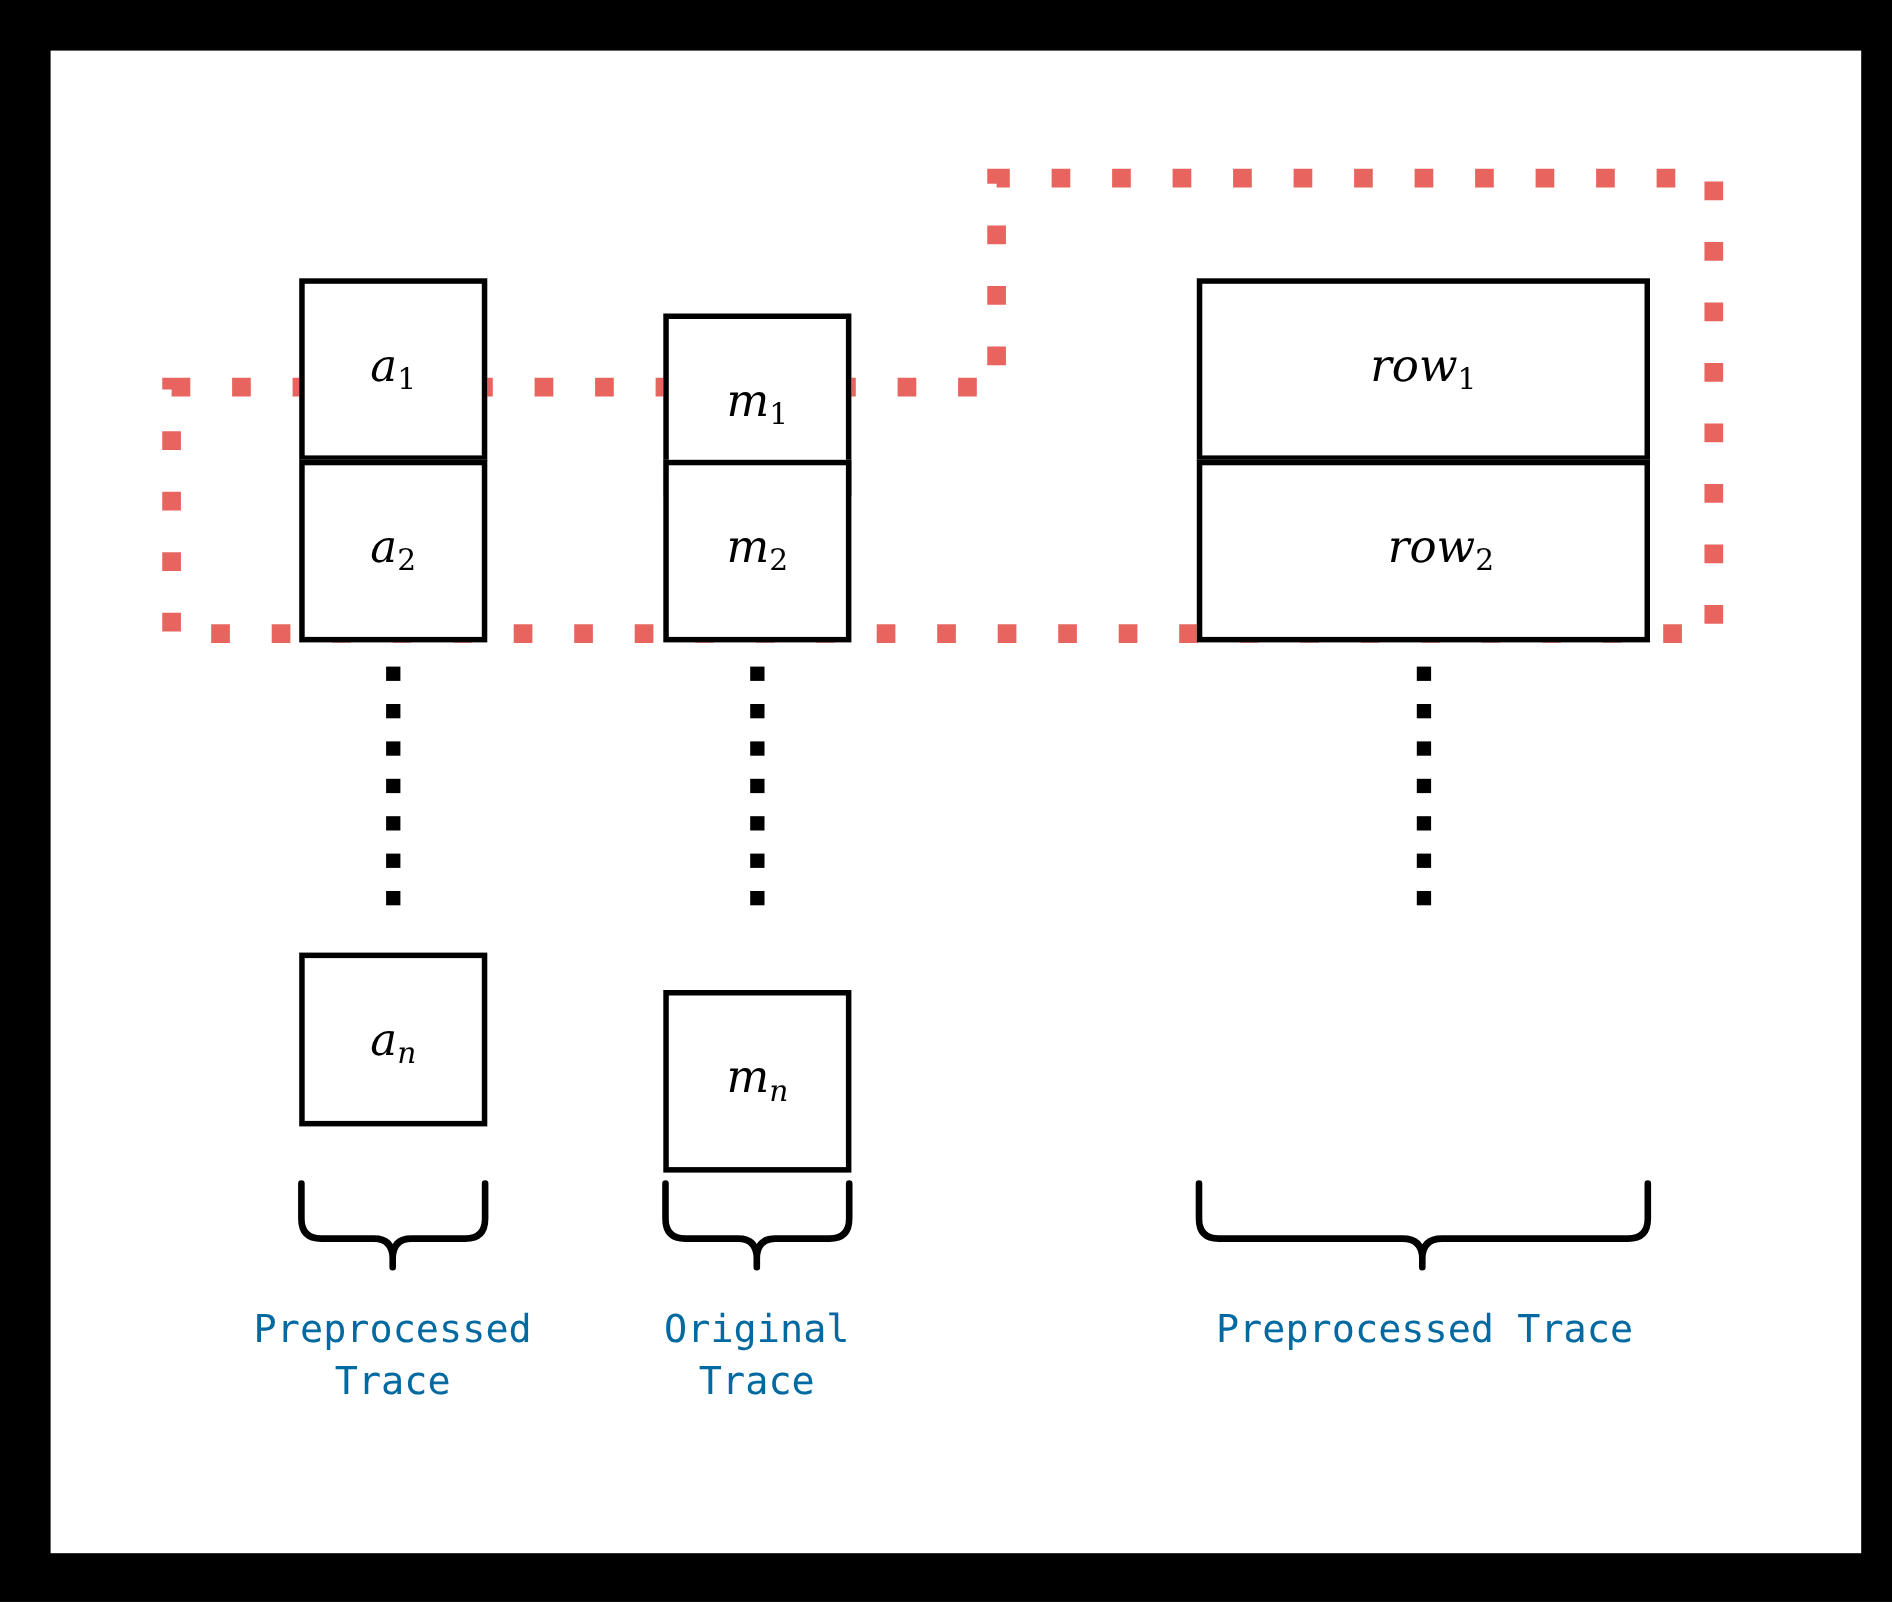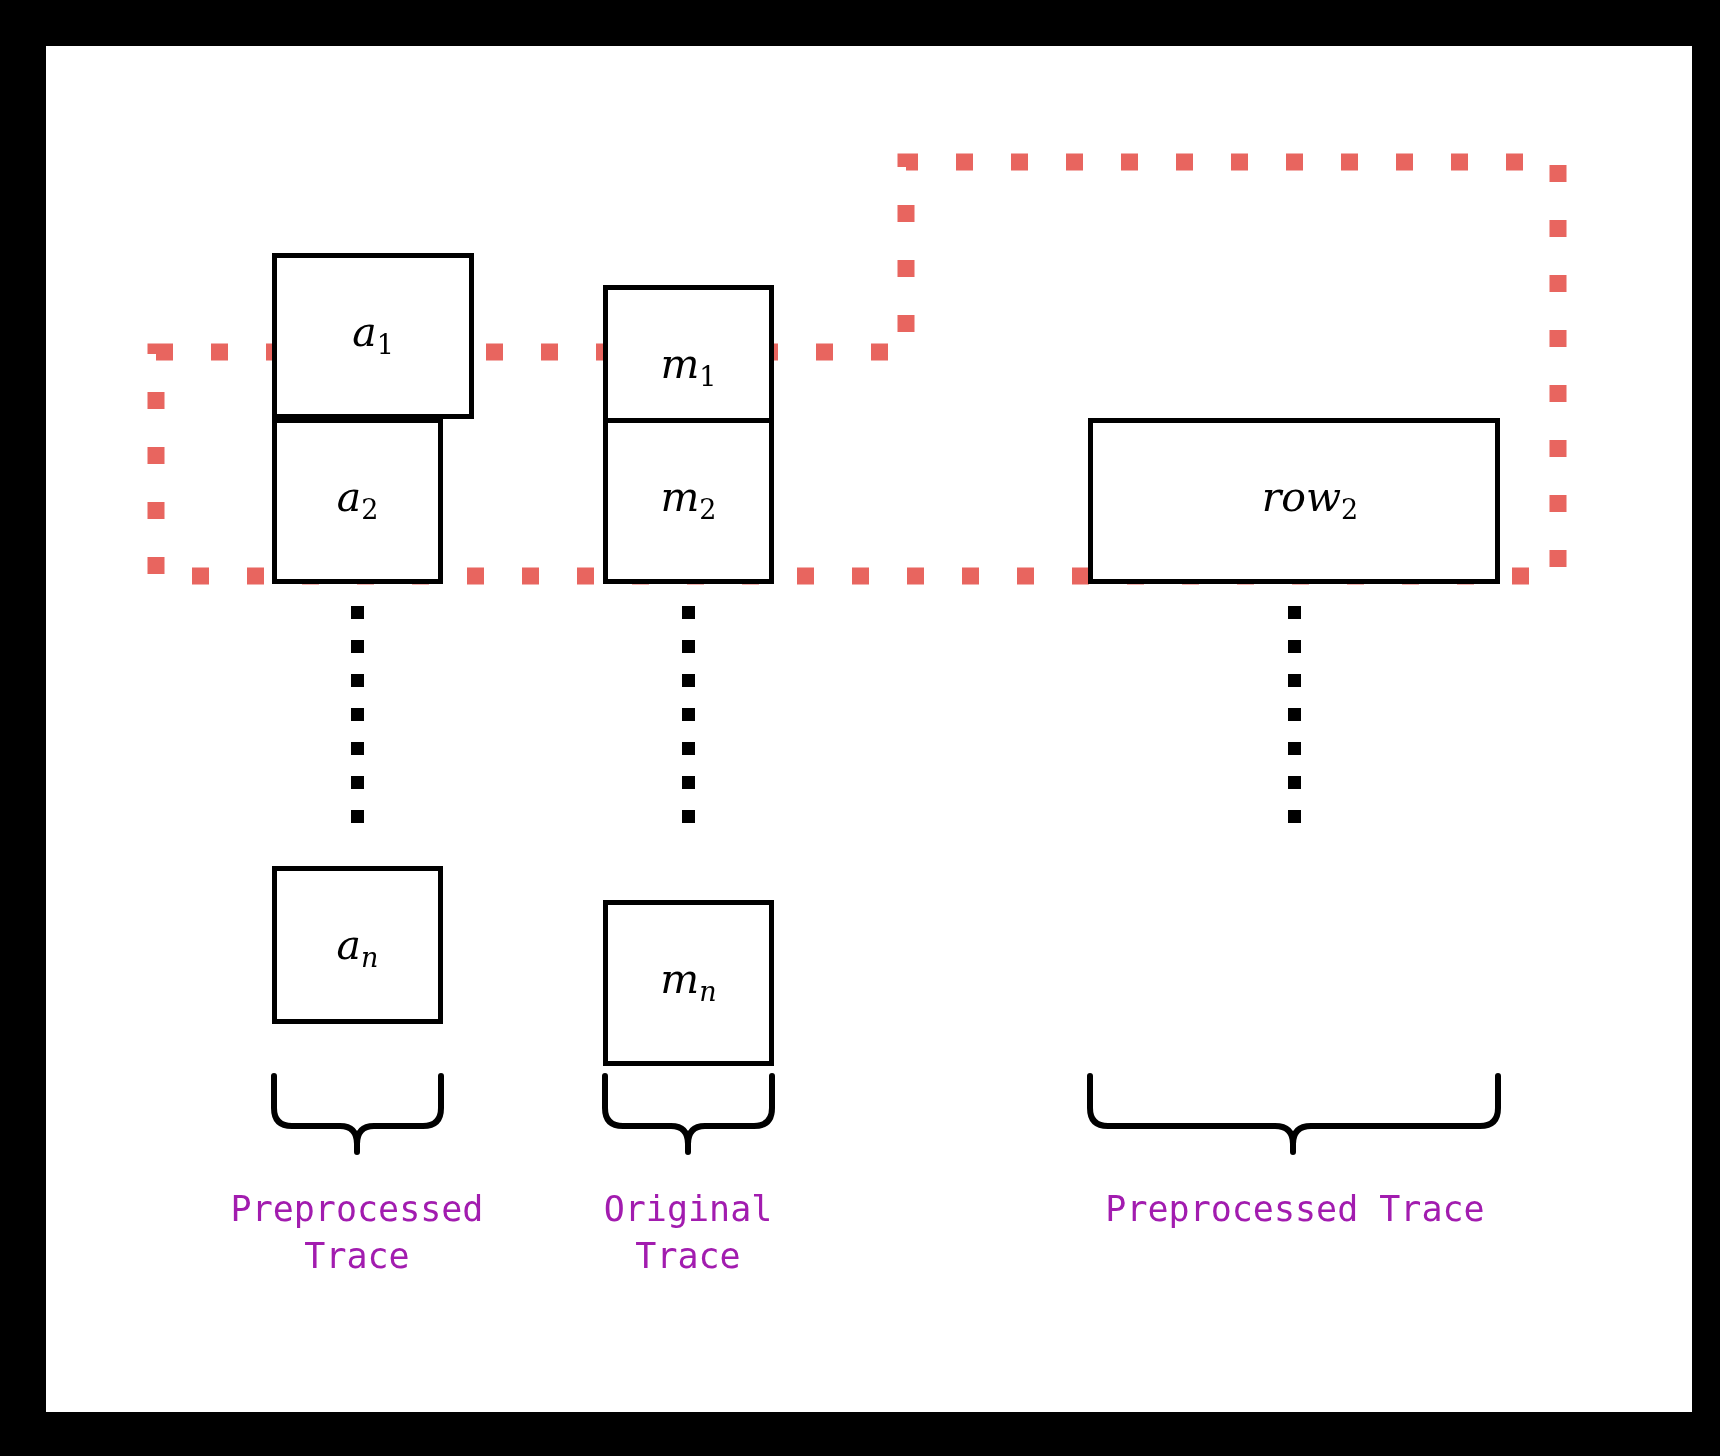--- a/index.html
+++ b/index.html
@@ -10,21 +10,21 @@
   .svgroot{position:absolute;left:0;top:0;width:1646px;height:1366px;}
   .cellbox{position:absolute;background:#fff;border:5px solid #000;box-sizing:border-box;}
   .celllabel{position:absolute;left:0;right:0;text-align:center;
              font-family:"DejaVu Serif",serif;font-style:italic;font-size:41px;color:#000;
              white-space:nowrap;}
   .celllabel .sub{font-size:27px;font-style:normal;vertical-align:-0.28em;
                   font-family:"DejaVu Serif",serif;}
   .celllabel .subi{font-size:27px;font-style:italic;vertical-align:-0.28em;
                   font-family:"DejaVu Serif",serif;}
   .grouplabel{position:absolute;text-align:center;
-              font-family:"DejaVu Sans Mono",monospace;font-size:35px;color:#a21caf;
+              font-family:"DejaVu Sans Mono",monospace;font-size:35px;color:#0369a1;
               line-height:1.33;white-space:pre-line;}
   .vdots{position:absolute;width:13px;}
   .vdot{position:absolute;width:13px;height:13px;background:#000;}
 </style>
 </head>
 <body>
 
 <div id="frame">
   <div id="canvas">
 
@@ -32,21 +32,21 @@
 
       <path d="M 110 306
                L 860 306
                L 860 116
                L 1512 116
                L 1512 530
                L 110 530
                Z" fill="none" stroke="#e8655f" stroke-width="17" stroke-dasharray="17 38" stroke-linecap="butt"></path>
     </svg>
 
-    <div class="cellbox" style="left:226px;top:207px;width:202px;height:166px;">
+    <div class="cellbox" style="left:226px;top:207px;width:171px;height:166px;">
       <div class="celllabel" style="top:50px;">
         <span>a</span><span class="sub">1</span>
       </div>
     </div>
     <div class="cellbox" style="left:226px;top:372px;width:171px;height:166px;">
       <div class="celllabel" style="top:50px;">
         <span>a</span><span class="sub">2</span>
       </div>
     </div>
     <div class="vdots" style="left:305px;top:560px;height:215px;">
@@ -82,20 +82,25 @@
       <div class="vdot" style="top:136px;"></div>
       <div class="vdot" style="top:170px;"></div>
       <div class="vdot" style="top:204px;"></div>
     </div>
     <div class="cellbox" style="left:557px;top:854px;width:171px;height:166px;text-decoration:underline;">
       <div class="celllabel" style="top:50px;">
         <span>m</span><span class="subi">n</span>
       </div>
     </div>
 
+    <div class="cellbox" style="left:1042px;top:207px;width:412px;height:166px;">
+      <div class="celllabel" style="top:50px;">
+        <span>row</span><span class="sub">1</span>
+      </div>
+    </div>
     <div class="cellbox" style="left:1042px;top:372px;width:412px;height:166px;">
       <div class="celllabel" style="top:50px;margin-left:32px;">
         <span>row</span><span class="sub">2</span>
       </div>
     </div>
     <div class="vdots" style="left:1242px;top:560px;height:215px;">
       <div class="vdot" style="top:0px;"></div>
       <div class="vdot" style="top:34px;"></div>
       <div class="vdot" style="top:68px;"></div>
       <div class="vdot" style="top:102px;"></div>

